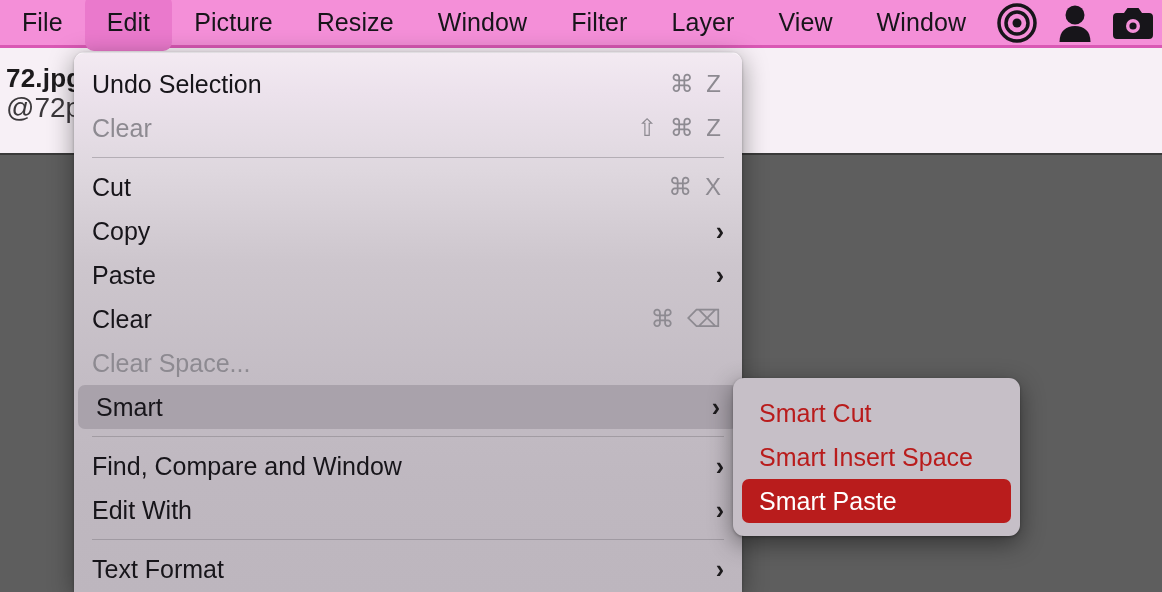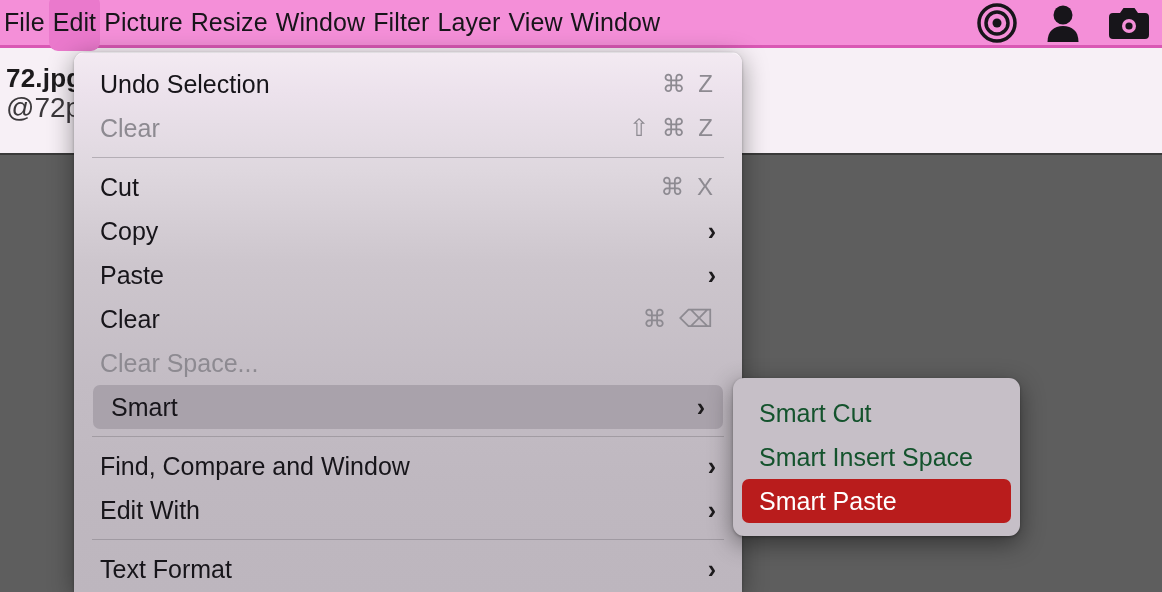--- a/index.html
+++ b/index.html
@@ -38,21 +38,21 @@
   
   .menubar {
     position:absolute; left:0; top:0; width:1162px; height:48px;
     background:#f48fd8;
     border-bottom:3px solid #d958b4;
     display:flex; align-items:center;
   }
   .menubar-item {
     position:relative;
     height:48px;
-    padding:0 4px;
+    padding:0 22px;
     display:flex; align-items:center; justify-content:center;
     font-size:25px; color:#17151a;
     white-space:nowrap;
     letter-spacing:.1px;
   }
   .menubar-item.active {
     background:#ea79cc;
     border-radius:9px;
     height:56px;
   }
@@ -72,21 +72,21 @@
         #f3eaf2 0px, #ece2ec 40px, #ded7de 120px,
         #cdc6cd 210px, #c3bcc4 330px, #bfb8c0 430px, #bdb6be 540px);
     box-shadow:0 6px 26px rgba(0,0,0,.40), 0 1px 3px rgba(0,0,0,.25);
     overflow:hidden;
     border-top:1px solid rgba(255,255,255,.55);
   }
   .menu-row {
     position:relative;
     height:44px;
     display:flex; align-items:center;
-    padding:0 26px;
+    padding:0 18px;
     font-size:25px;
     color:#17151a;
     white-space:nowrap;
   }
   .menu-row .label { flex:0 0 auto; }
   .menu-row.disabled .label { color:#8d8a91; }
   .menu-row .spring { flex:1 1 auto; }
   .menu-row .shortcut {
     flex:0 0 auto;
     color:#8d8a91;
@@ -96,21 +96,21 @@
   }
   .menu-row .arrow {
     flex:0 0 auto;
     color:#1d1b1d;
     font-size:25px; font-weight:bold;
     line-height:1;
   }
   .menu-row.highlighted {
     background:#a9a2ab;
     border-radius:7px;
-    margin:0 19px;
+    margin:0 4px;
     padding:0 18px;
   }
   .menu-sep {
     height:1px;
     margin:7px 18px;
     background:rgba(120,115,122,.42);
   }
 
   
   .submenu-panel {
@@ -119,21 +119,21 @@
     border-radius:11px;
     background:#c6bfc7;
     box-shadow:0 7px 24px rgba(0,0,0,.45), 0 1px 3px rgba(0,0,0,.3);
     padding:13px 9px;
   }
   .submenu-row {
     height:44px;
     display:flex; align-items:center;
     padding:0 17px;
     font-size:25px;
-    color:#14532d;
+    color:#b91c1c;
     white-space:nowrap;
     border-radius:7px;
   }
   .submenu-row.selected {
     background:#b91c1c;
     color:#ffffff;
   }
 </style>
 </head>
 <body>

